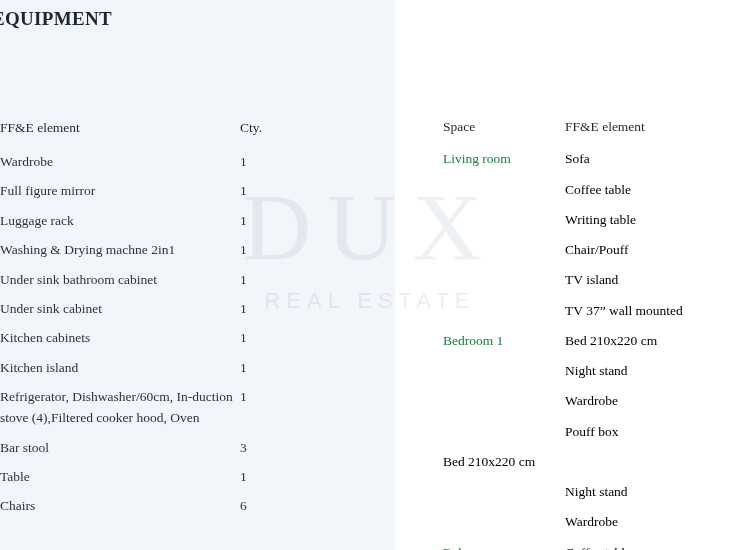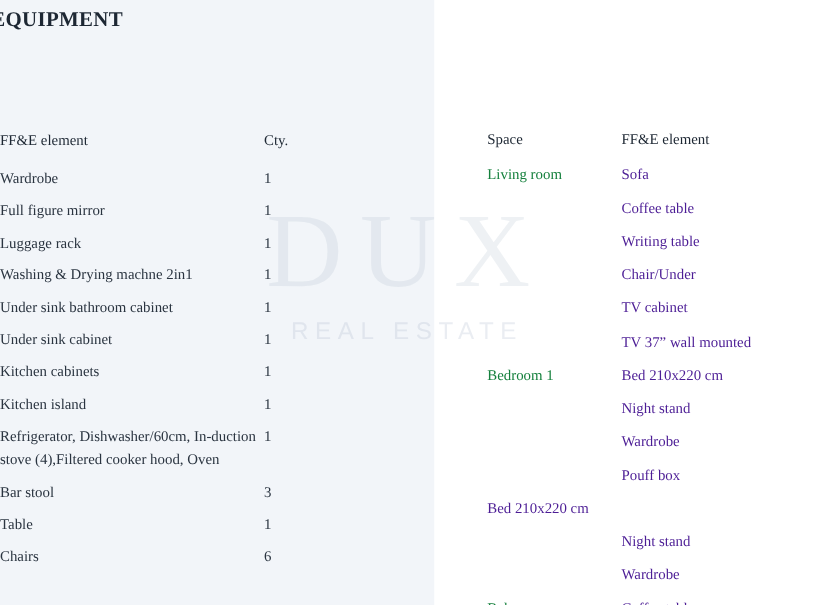--- a/index.html
+++ b/index.html
@@ -118,21 +118,21 @@
   }
   .right-table .cell-space {
     width: 122px;
     font-size: 13.5px;
     color: #15803d;
     line-height: 1.5;
   }
   .right-table .cell-elem {
     flex: 1;
     font-size: 13.5px;
-    color: #4c1d95;
+    color: #000000;
     line-height: 1.5;
   }
   .right-table .header {
     margin-bottom: 12px;
   }
   .right-table .header .cell-space,
   .right-table .header .cell-elem {
     color: #1d2733;
   }
 </style>
@@ -220,25 +220,25 @@
     <div class="row">
       <div class="cell-space"></div>
       <div class="cell-elem">Coffee table</div>
     </div>
     <div class="row">
       <div class="cell-space"></div>
       <div class="cell-elem">Writing table</div>
     </div>
     <div class="row">
       <div class="cell-space"></div>
-      <div class="cell-elem">Chair/Under</div>
-    </div>
-    <div class="row">
-      <div class="cell-space"></div>
-      <div class="cell-elem">TV cabinet</div>
+      <div class="cell-elem">Chair/Pouff</div>
+    </div>
+    <div class="row">
+      <div class="cell-space"></div>
+      <div class="cell-elem">TV island</div>
     </div>
     <div class="row">
       <div class="cell-space"></div>
       <div class="cell-elem">TV 37” wall mounted</div>
     </div>
     <div class="row">
       <div class="cell-space">Bedroom 1</div>
       <div class="cell-elem">Bed 210x220 cm</div>
     </div>
     <div class="row">

